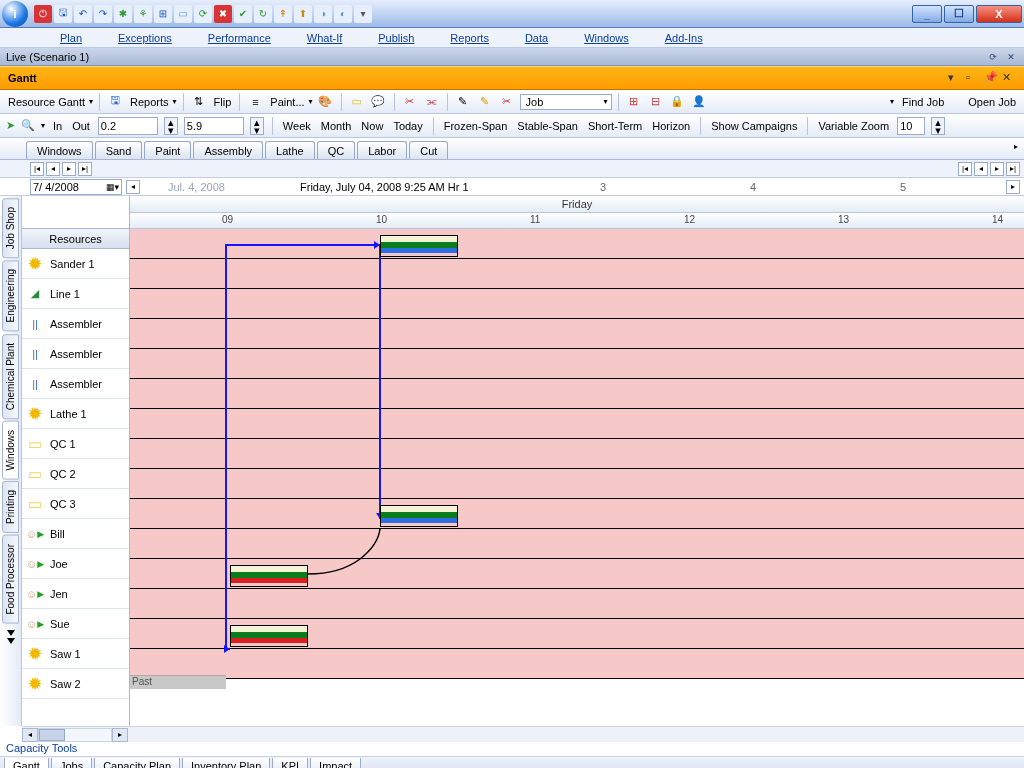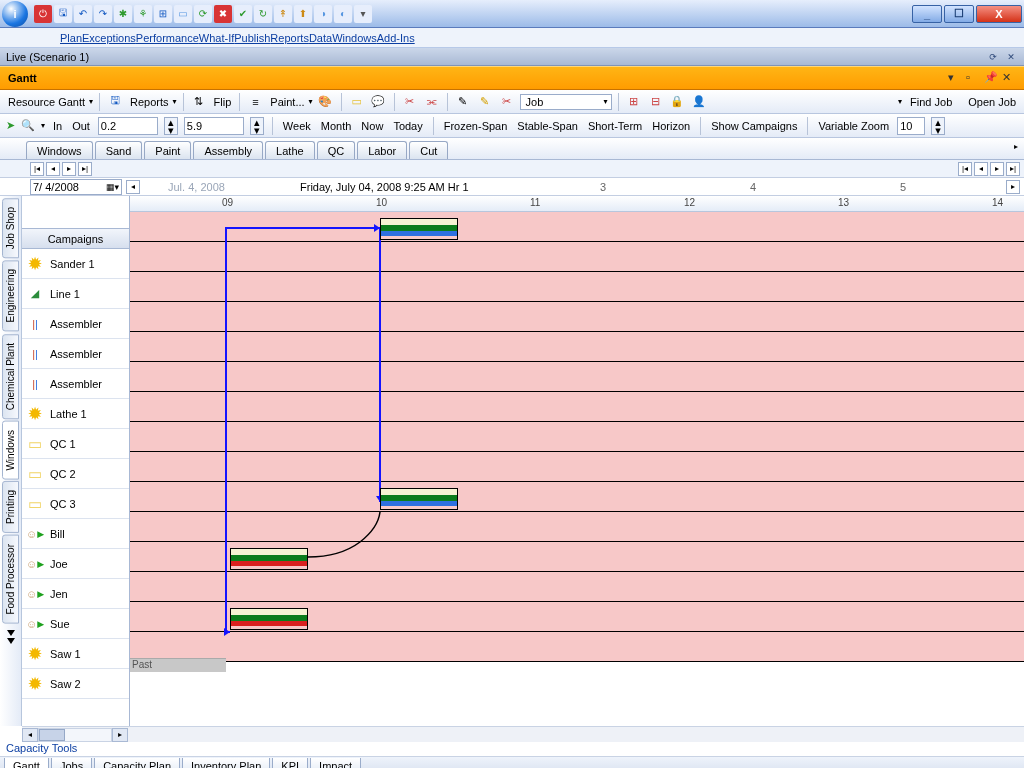--- a/index.html
+++ b/index.html
@@ -6,21 +6,21 @@
 body { width: 1024px; height: 768px; background: #fff; overflow: hidden; position: relative; }
 
 .titlebar { height: 28px; background: linear-gradient(#e6eefc,#9cbbe8); display: flex; align-items: center; padding: 0 2px; border-bottom: 1px solid #5a7bbc; }
 .titlebar .logo { width:26px;height:26px;border-radius:50%;background:radial-gradient(circle at 35% 30%,#fff,#1b76e2 60%,#0c4ba1);display:flex;align-items:center;justify-content:center;color:#fff;font-weight:bold;font-size:18px;margin-right:6px;}
 .titlebar .qat { display:flex; gap:2px; }
 .titlebar .qat span { width:18px;height:18px;display:flex;align-items:center;justify-content:center;border:1px solid transparent;border-radius:2px;background:#e7eefc;font-size:10px;}
 .winbtns { margin-left:auto;display:flex;gap:2px;}
 .winbtn { width:30px;height:18px;border:1px solid #3762a5;background:linear-gradient(#d2e3ff,#83abe6);border-radius:2px;display:flex;align-items:center;justify-content:center;color:#1a3d73;font-weight:bold;}
 .winbtn.close{background:linear-gradient(#f59083,#d43117);color:#fff;width:46px;}
 
-.menubar{height:20px;display:flex;padding:2px 60px;align-items:center;background:#eef3fb;border-bottom:1px solid #b7c9e8;}
+.menubar{height:20px;display:flex;gap:36px;padding:2px 60px;align-items:center;background:#eef3fb;border-bottom:1px solid #b7c9e8;}
 .menubar span{color:#0b3ea2;text-decoration:underline;cursor:pointer;}
 
 .scenariobar{height:18px;background:linear-gradient(#cbd7ea,#a9b9d4);padding:0 6px;font-size:11px;display:flex;align-items:center;border-bottom:1px solid #8094b7;position:relative;}
 .scenariobar .sbtns{margin-left:auto;display:flex;gap:4px;}
 .scenariobar .sbtns span{width:14px;height:14px;display:flex;align-items:center;justify-content:center;font-size:9px;color:#2f4a7a;}
 
 .ganttbar{height:24px;background:linear-gradient(#ffb515,#ff9c00);display:flex;align-items:center;padding:0 8px;color:#000;font-weight:bold;border-top:1px solid #ffd77a;border-bottom:1px solid #c77200;}
 .ganttbar .gbtns{margin-left:auto;display:flex;gap:4px;color:#333;font-weight:normal;}
 .ganttbar .gbtns span{width:14px;height:14px;}
 
@@ -196,21 +196,21 @@
       <span style="font-size:8px">▾</span>
     </div>
   <div class="sep"></div>
   <span class="ico" style="color:#c44">⊞</span>
   <span class="ico" style="color:#c44">⊟</span>
   <span class="ico" style="color:#d4a000">🔒</span>
   <span class="ico" style="color:#d4a000">👤</span>
   <div style="flex:1"></div>
   <span style="font-size:8px;margin-right:2px">▾</span>
   <span class="lbl">Find Job</span>
-  <span class="lbl" style="margin-left:8px">Open Job</span>
+  <span class="lbl" style="margin-left:16px">Open Job</span>
 </div>
 
 <div class="toolbar2">
   <span class="ico" style="color:#2e9a2e">➤</span>
   <span class="ico" style="color:#1057c1">🔍</span>
     <span style="font-size:8px">▾</span>
   <span class="txt">In</span>
   <span class="txt">Out</span>
   <input class="num" value="0.2" style="">
   <div class="spn">
@@ -290,21 +290,21 @@
     <div class="vtab">Chemical Plant</div>
     <div class="vtab sel">Windows</div>
     <div class="vtab">Printing</div>
     <div class="vtab">Food Processor</div>
     <div class="vtri"></div>
     <div class="vtri" style="margin-top:2px"></div>
   </div>
 
   <div class="respanel">
     <div style="height:33px;border-bottom:1px solid #a8b8d4"></div>
-    <div class="reshead">Campaigns</div>
+    <div class="reshead">Resources</div>
     <div id="reslist">
         <div class="resrow">
           <span class="ri cog" style="color: rgb(243, 184, 0); font-size: 18px;">✹</span>
           <span>Sander 1</span>
         </div>
         <div class="resrow">
           <span class="ri brush" style="color: rgb(44, 140, 60);">◢</span>
           <span>Line 1</span>
         </div>
         <div class="resrow">
@@ -377,20 +377,23 @@
           <span>Saw 1</span>
         </div>
         <div class="resrow">
           <span class="ri cog" style="color: rgb(243, 184, 0); font-size: 18px;">✹</span>
           <span>Saw 2</span>
         </div>
       </div>
   </div>
 
   <div class="chartwrap">
+    <div class="dayhead">
+      <span>Friday</span>
+    </div>
     <div class="hhead">
       <span style="left:92px">09</span>
       <span style="left:246px">10</span>
       <span style="left:400px">11</span>
       <span style="left:554px">12</span>
       <span style="left:708px">13</span>
       <span style="left:862px">14</span>
     </div>
     <div class="chartbody">
       <div class="pastcol"></div>

